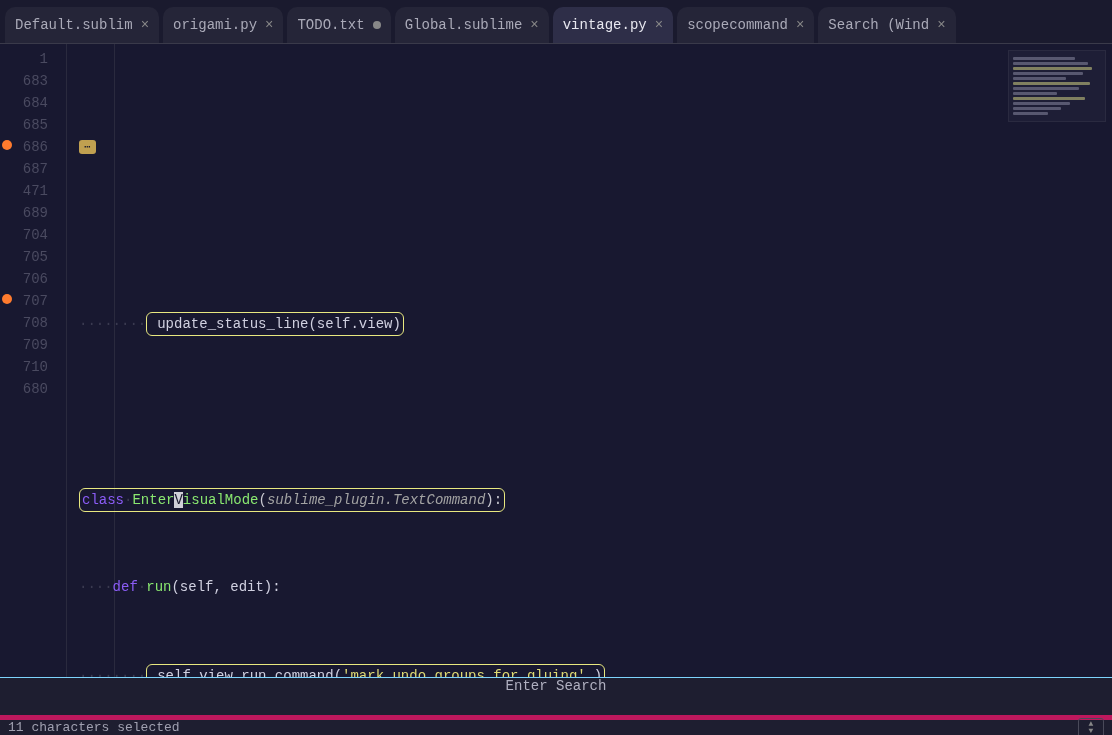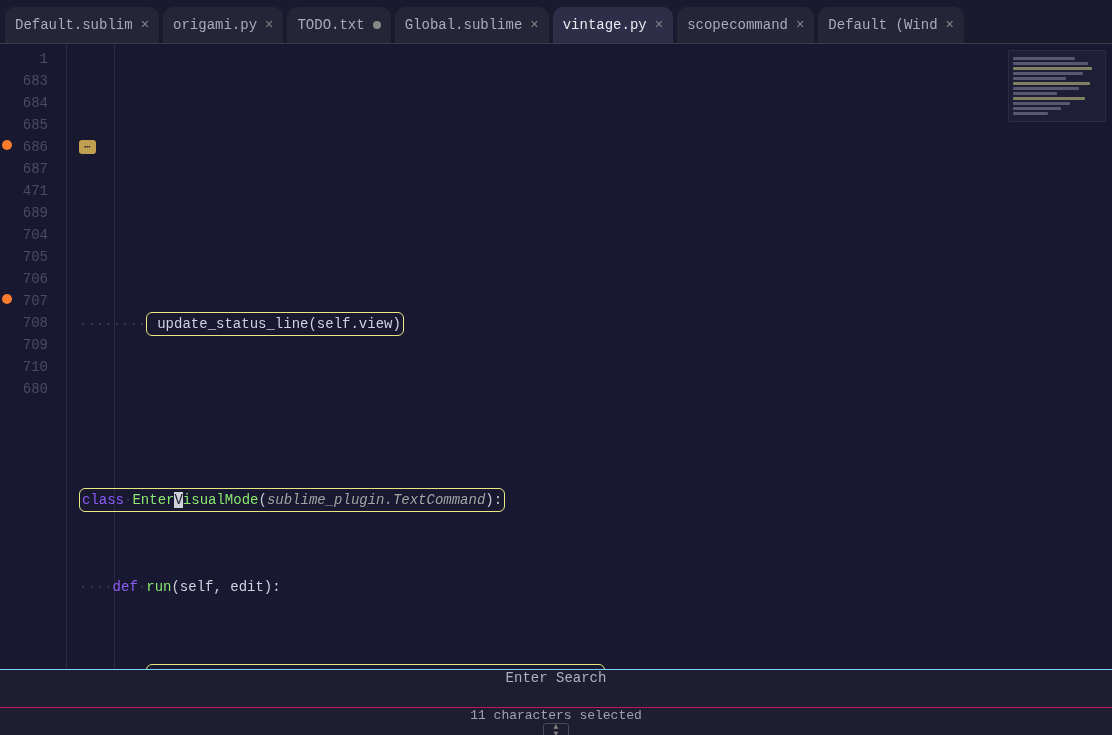--- a/index.html
+++ b/index.html
@@ -160,29 +160,28 @@
   background: #181828;
   border: 1px solid #3a3a50;
   color: #d0d0e0;
   padding: 4px 8px;
   font-family: inherit;
   font-size: 14px;
   height: 26px;
   border-radius: 3px;
 }
 .status-bar {
-  height: 28px;
+  height: 20px;
   background: #1e1e30;
-  border-top: 1px solid #be185d;
+  border-top: 5px solid #be185d;
   display: flex;
   align-items: center;
   padding: 0 8px;
   color: #a0a0b0;
   font-size: 13px;
-  flex-direction: column;
 }
 .status-spacer { flex: 1; }
 .status-switcher {
   border: 1px solid #4a4a5a;
   border-radius: 3px;
   width: 26px;
   height: 20px;
   display: flex;
   flex-direction: column;
   align-items: center;
@@ -221,21 +220,21 @@
     </div>
   <div class="tab active">
       <span class="tab-label">vintage.py</span>
       <span class="tab-close">×</span>
     </div>
   <div class="tab">
       <span class="tab-label">scopecommand</span>
       <span class="tab-close">×</span>
     </div>
   <div class="tab">
-      <span class="tab-label">Default (Wind</span>
+      <span class="tab-label">Search (Wind</span>
       <span class="tab-close">×</span>
     </div>
 </div>
 
 <div class="editor-area">
 
   <div class="gutter">
     <div class="ln">1</div>
     <div class="ln">683</div>
     <div class="ln">684</div>

